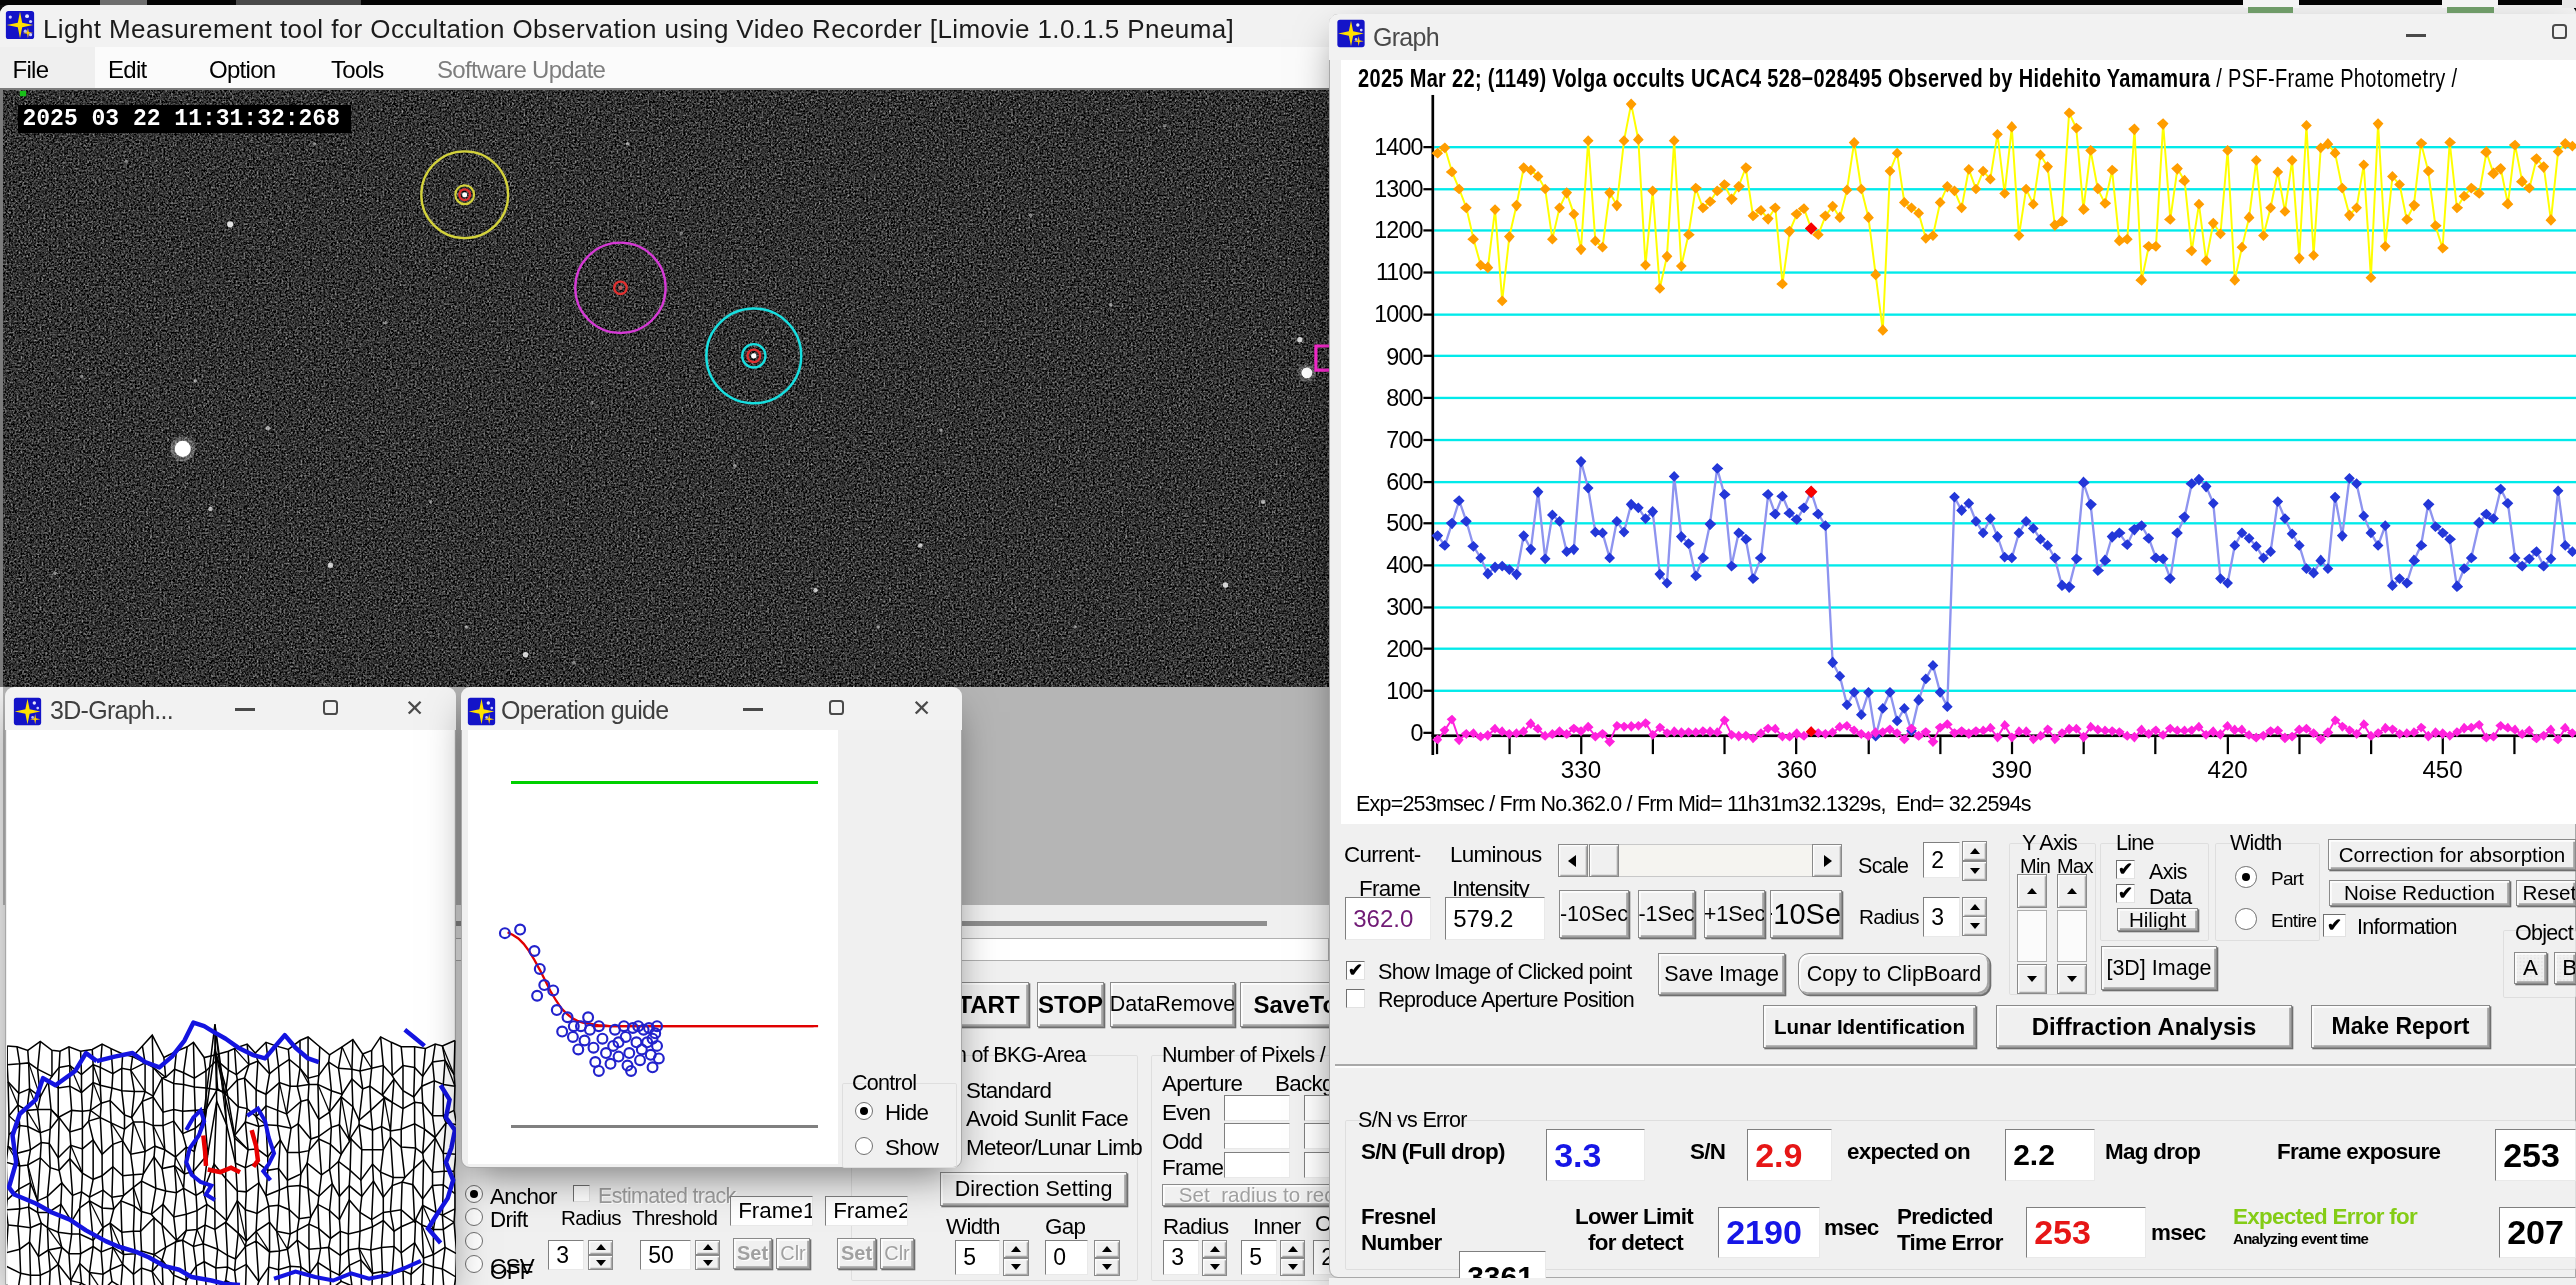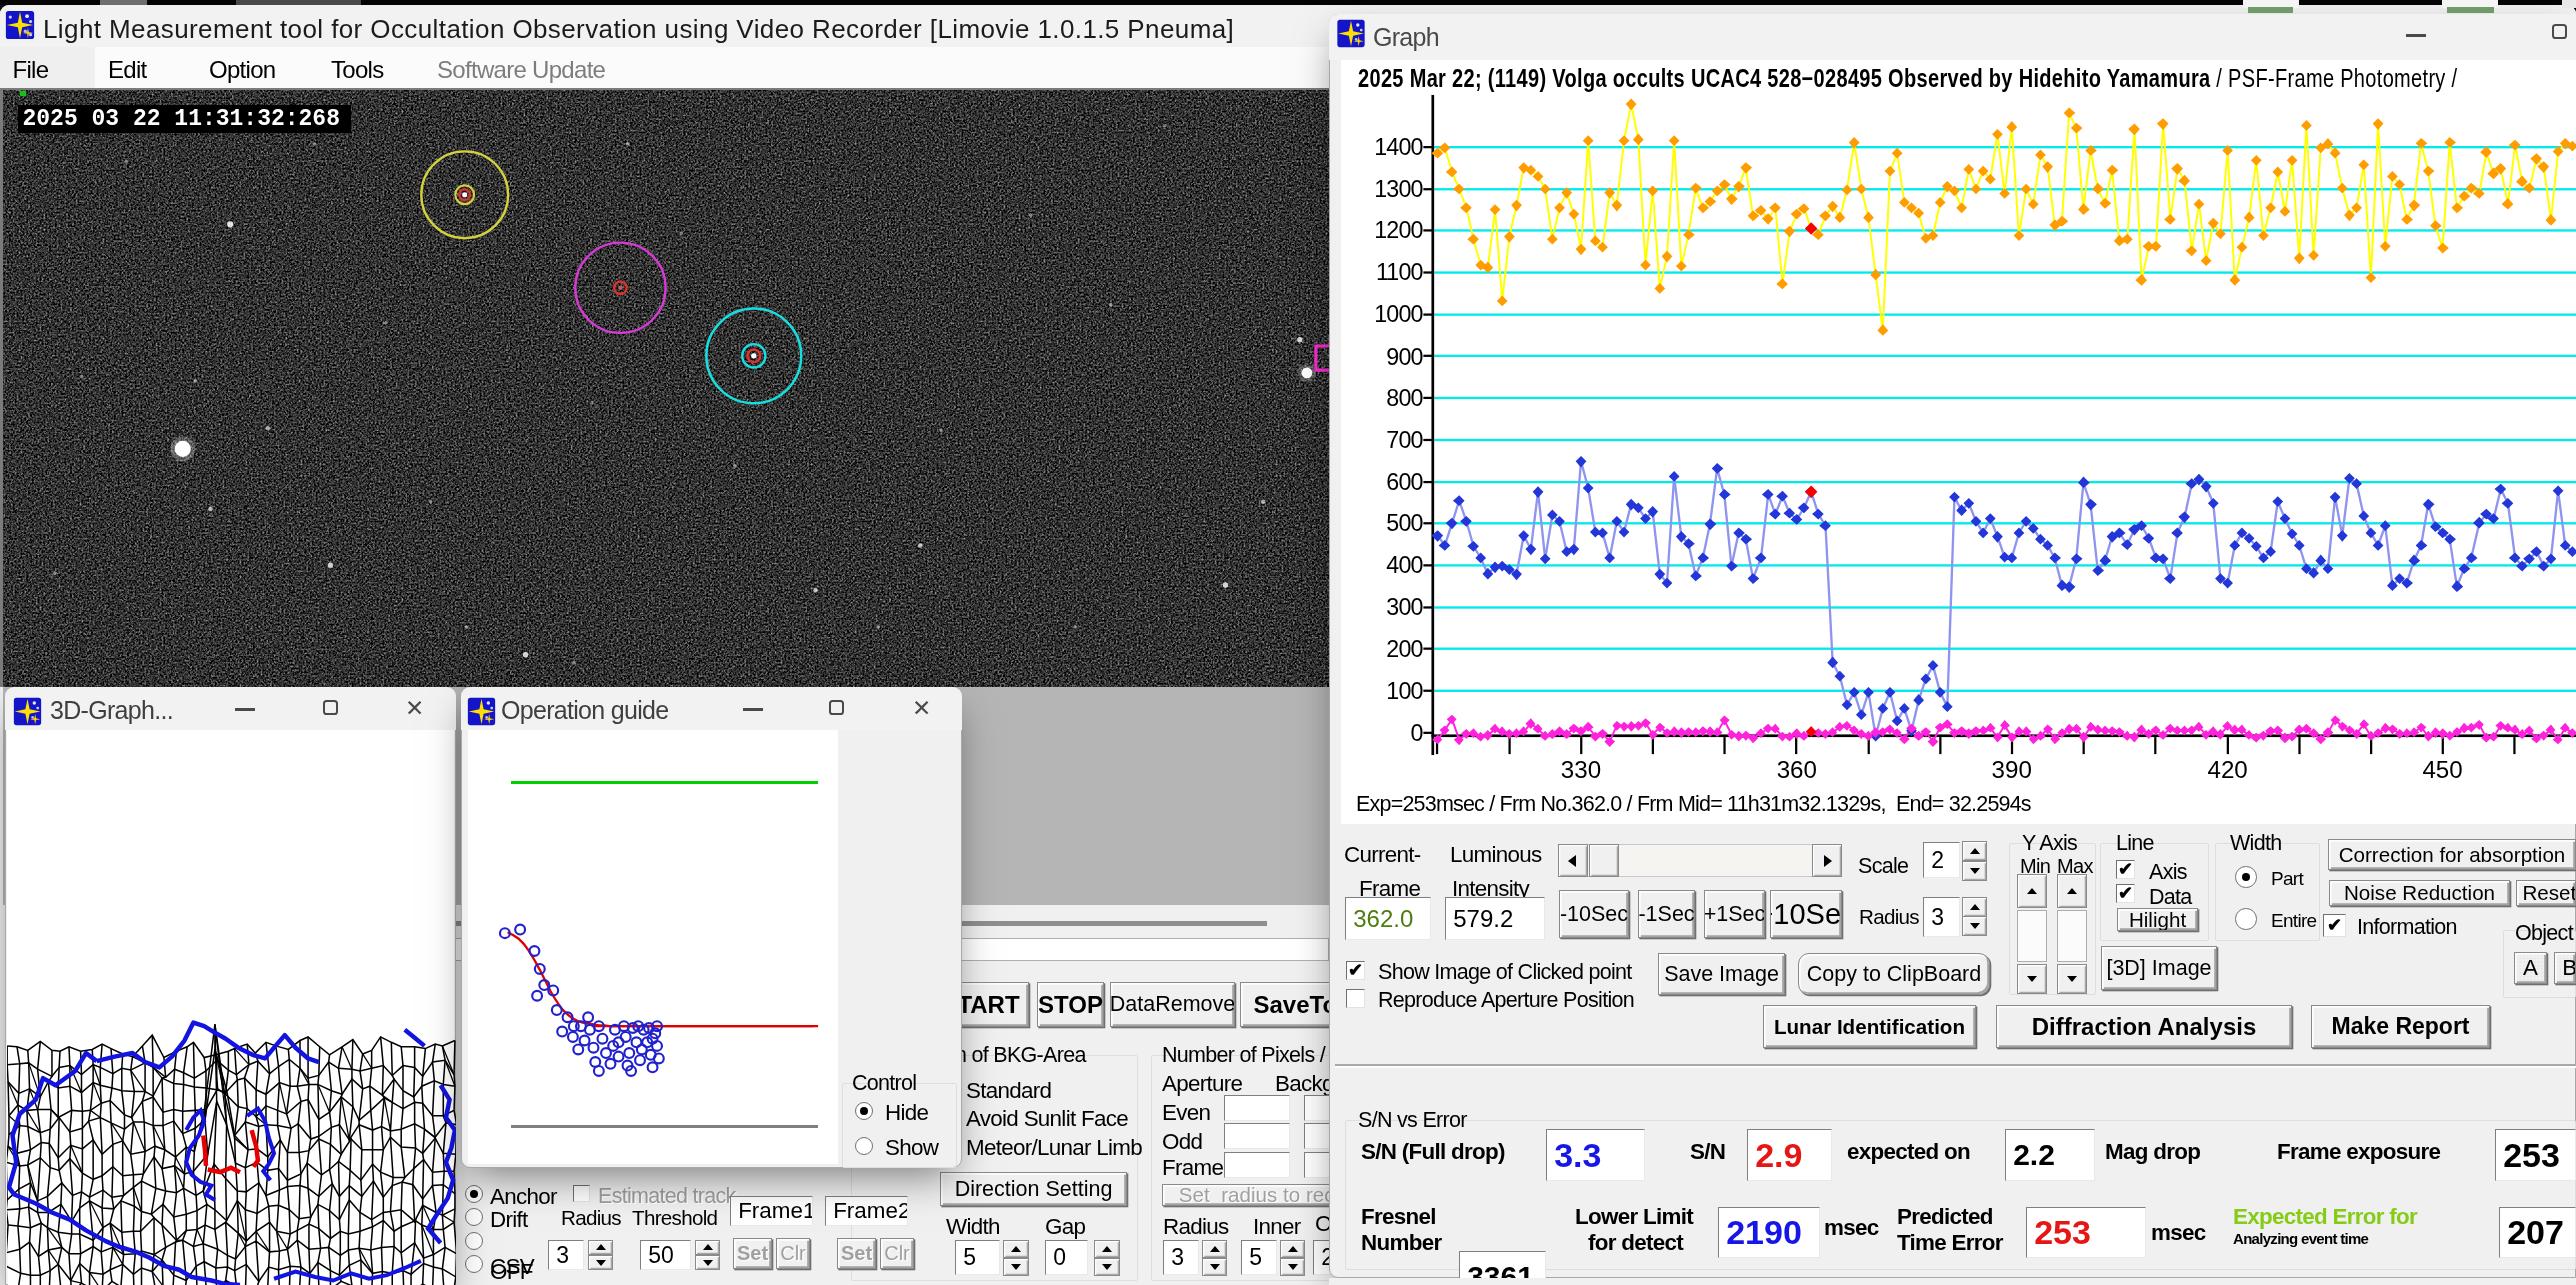--- a/index.html
+++ b/index.html
@@ -539,21 +539,21 @@
     <text x="1588" y="266" font-size="26" text-anchor="end" fill="#000" letter-spacing="-1">1200</text>
     <text x="1588" y="220" font-size="26" text-anchor="end" fill="#000" letter-spacing="-1">1300</text>
     <text x="1588" y="173" font-size="26" text-anchor="end" fill="#000" letter-spacing="-1">1400</text>
   </svg>
 <div style="position:absolute;left:1358px;top:64px;font-size:25px;font-weight:700;color:#000;white-space:nowrap;transform:scaleX(0.8);transform-origin:0 0;letter-spacing:0.4px">2025 Mar 22; (1149) Volga occults UCAC4 528−028495 Observed by Hidehito Yamamura <span style="font-weight:400">/ PSF-Frame Photometry /</span></div>
 <div style="position:absolute;left:1356px;top:792px;font-size:21.5px;font-weight:400;color:#000;white-space:nowrap;letter-spacing:-0.8px;">Exp=253msec / Frm No.362.0 / Frm Mid= 11h31m32.1329s,&nbsp;&nbsp;End= 32.2594s</div>
 <div style="position:absolute;left:1344px;top:842px;font-size:22.4px;font-weight:400;color:#000;white-space:nowrap;letter-spacing:-0.7px;">Current-</div>
 <div style="position:absolute;left:1359px;top:876px;font-size:22.4px;font-weight:400;color:#000;white-space:nowrap;letter-spacing:-0.7px;">Frame</div>
 <div style="position:absolute;left:1450px;top:842px;font-size:22.4px;font-weight:400;color:#000;white-space:nowrap;letter-spacing:-0.7px;">Luminous</div>
 <div style="position:absolute;left:1452px;top:876px;font-size:22.4px;font-weight:400;color:#000;white-space:nowrap;letter-spacing:-0.7px;">Intensity</div>
-<div class="tb" style="left:1345px;top:897px;width:86px;height:43px;font-size:24px;font-weight:400;color:#4d7c0f;padding-left:7.2px;">362.0</div>
+<div class="tb" style="left:1345px;top:897px;width:86px;height:43px;font-size:24px;font-weight:400;color:#701a75;padding-left:7.2px;">362.0</div>
 <div class="tb" style="left:1445px;top:897px;width:100px;height:43px;font-size:24px;font-weight:400;color:#000;padding-left:7.2px;">579.2</div>
 <div style="position:absolute;left:1558px;top:844px;width:283px;height:33px;background:#f5f4f0;border:0.9px solid #c8c8c8"></div>
 <div class="sb" style="left:1558px;top:844px;width:30px;height:33px">
     <i class="tl"></i>
   </div>
 <div class="sb" style="left:1589px;top:844px;width:30px;height:33px"></div>
 <div class="sb" style="left:1812px;top:844px;width:30px;height:33px">
     <i class="tr"></i>
   </div>
 <div class="btn" style="left:1559px;top:890px;width:70px;height:48px;font-size:21.5px;font-weight:400;">

